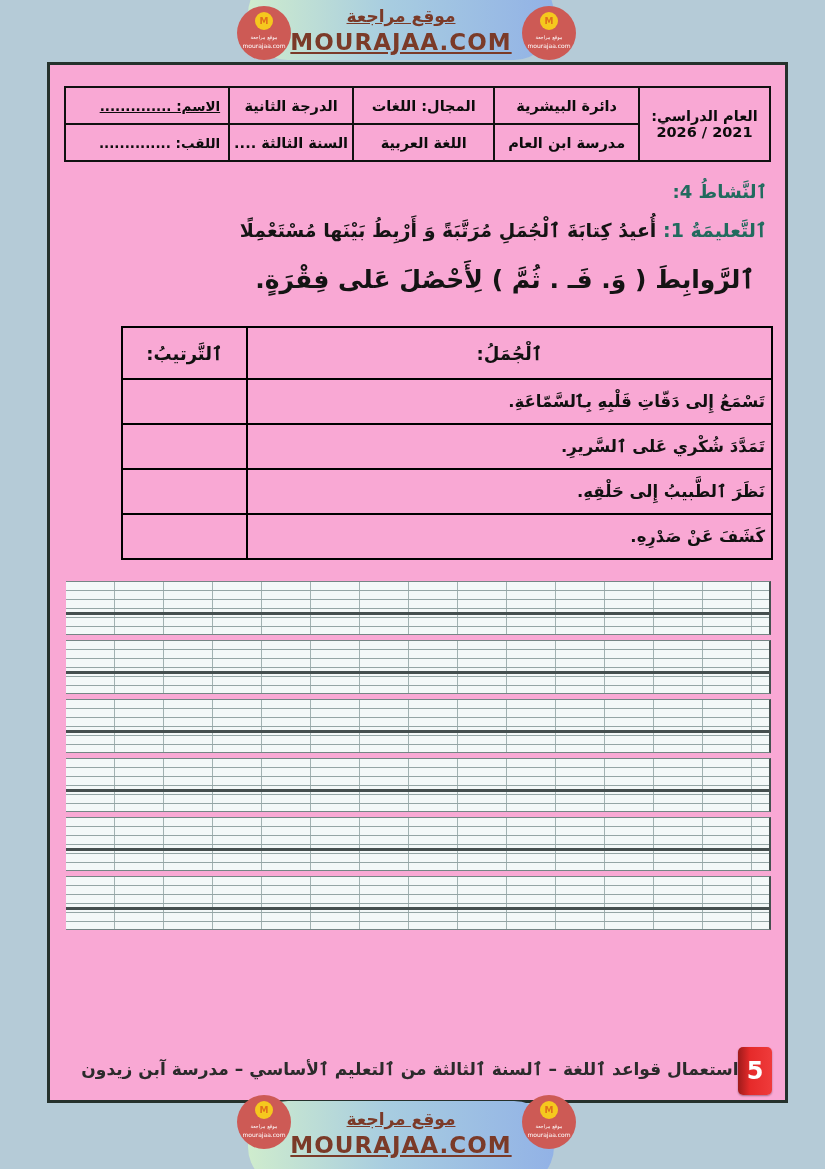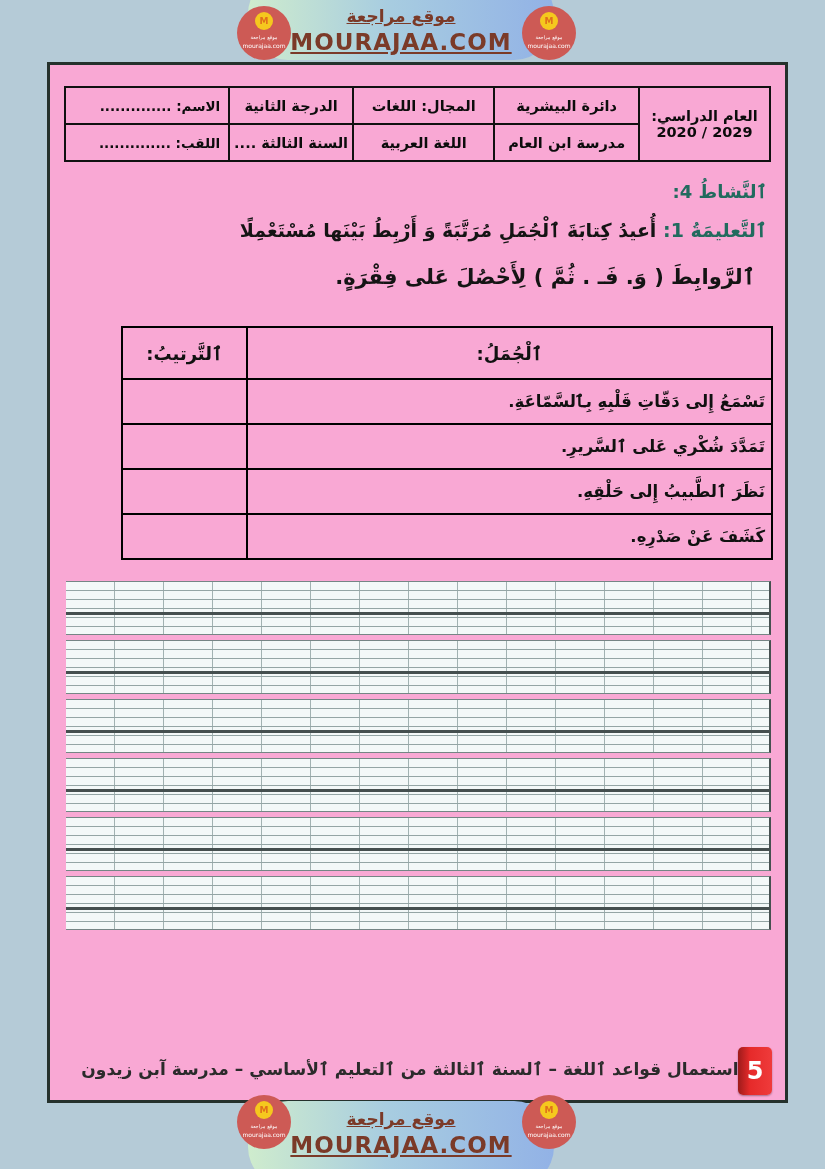--- a/index.html
+++ b/index.html
@@ -61,36 +61,36 @@
     font-size:14.5px; font-weight:bold; color:#0c0c0c;
   }
   .header-table td {
     border:2px solid #111; text-align:center; vertical-align:middle;
     height:37px; padding:1px 4px; white-space:nowrap;
   }
   .header-table .c-year { width:133px; }
   .header-table .c-district { width:147px; }
   .header-table .c-field { width:145px; }
   .header-table .c-grade { width:120px; }
-  .header-table .c-name { width:168px; }
+  .header-table .c-name { width:168px;text-decoration:underline; }
   .header-table .name-cell { text-align:right; padding-right:8px; font-size:13.5px; }
 
   
   .activity-title {
     position:absolute; right:18px; top:116px;
     direction:rtl; font-size:18px; font-weight:bold; color:#226b5e;
   }
   .instr-line1 {
     position:absolute; right:18px; top:154px; width:700px;
     direction:rtl; text-align:right; font-size:19px; font-weight:bold; color:#141414;
   }
   .instr-line1 .label { color:#226b5e; }
   .instr-line2 {
     position:absolute; right:30px; top:200px; width:690px;
-    direction:rtl; text-align:right; font-size:21px; font-weight:bold; color:#141414;
+    direction:rtl; text-align:right; font-size:25px; font-weight:bold; color:#141414;
   }
 
   
   .sent-table {
     position:absolute; left:71px; top:261px; width:652px;
     border-collapse:collapse; direction:rtl;
     font-weight:bold; color:#111;
   }
   .sent-table td { border:2px solid #000; vertical-align:middle; }
   .sent-table .head { height:52px; text-align:center; font-size:18px; }
@@ -149,21 +149,21 @@
   </div>
 </div>
 
 <div class="page">
 
   <table class="header-table">
     <tbody>
         <tr>
       <td class="c-year" rowspan="2">
         <div>العام الدراسي:</div>
-        <div>2029 / 2020</div>
+        <div>2021 / 2026</div>
       </td>
       <td class="c-district">دائرة البيشرية</td>
       <td class="c-field">المجال: اللغات</td>
       <td class="c-grade">الدرجة الثانية</td>
       <td class="c-name name-cell">الاسم: ..............</td>
     </tr>
     <tr>
       <td>مدرسة ابن العام</td>
       <td>اللغة العربية</td>
       <td>السنة الثالثة ....</td>

